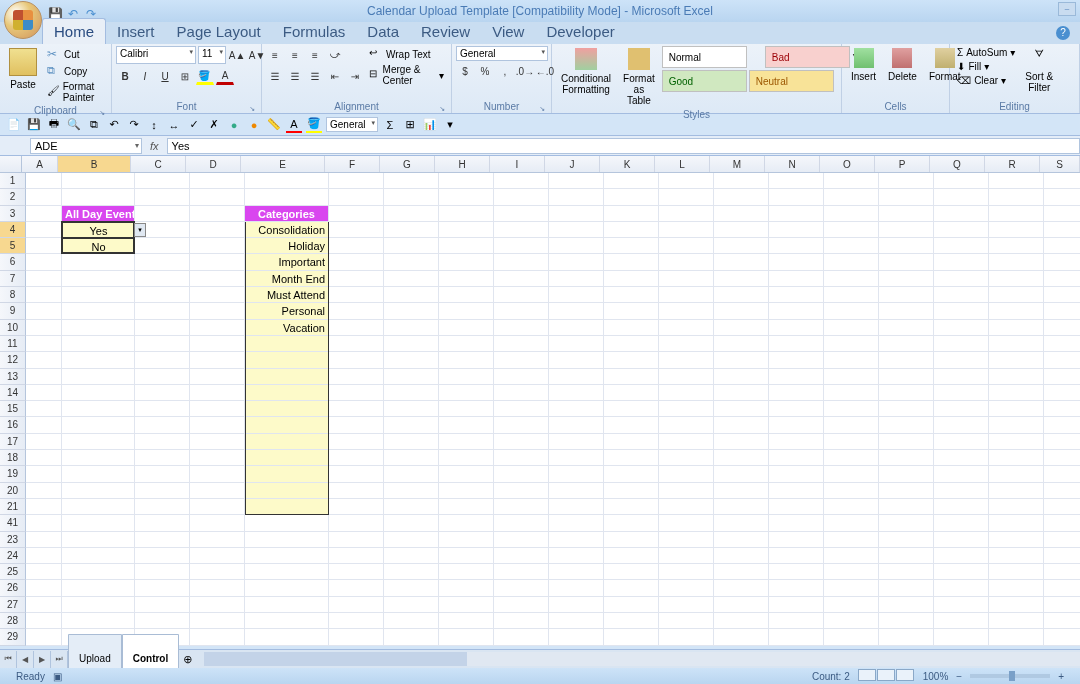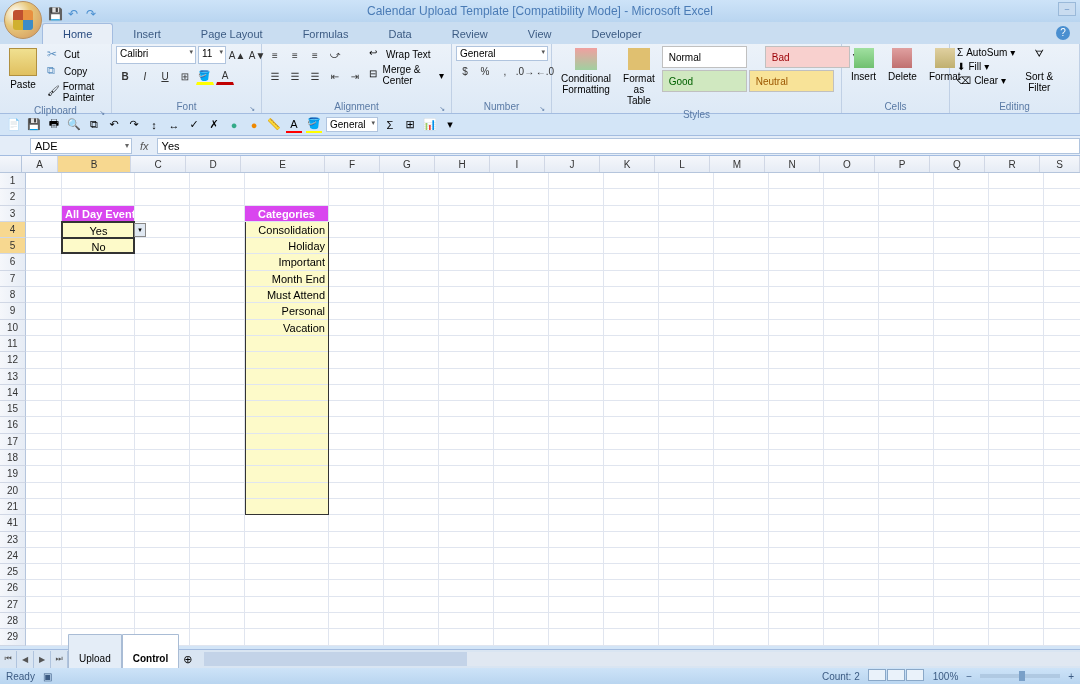--- a/index.html
+++ b/index.html
@@ -9,21 +9,21 @@
 .titlebar { height: 22px; background: linear-gradient(#cde3f8, #b9d5f0); color: #4a7bb5; text-align: center; line-height: 22px; font-size: 12px; position: relative; }
 .office-btn { position: absolute; left: 4px; top: 1px; width: 38px; height: 38px; border-radius: 50%; background: radial-gradient(circle at 30% 30%, #fff, #e8c87a 40%, #d0935c); border: 1px solid #b89060; z-index: 10; }
 .office-btn::after { content: ""; position: absolute; left: 8px; top: 8px; width: 20px; height: 20px; background: conic-gradient(#e89040 0 25%, #3c8cc8 25% 50%, #d0b030 50% 75%, #c05030 75% 100%); border-radius: 3px; }
 .qat { position: absolute; left: 48px; top: 3px; display: flex; gap: 4px; }
 .qat span { width: 14px; height: 14px; display: inline-block; }
 .win-controls { position: absolute; right: 4px; top: 2px; display: flex; gap: 4px; }
 .win-controls span { width: 18px; height: 14px; background: #c9dcf0; border: 1px solid #9ab9d9; display: inline-flex; align-items: center; justify-content: center; font-size: 8px; }
 
 
 .tabs { height: 22px; background: #c9ddf1; display: flex; align-items: flex-end; padding-left: 42px; gap: 0; position: relative; }
-.tab { padding: 4px 20px; font-size: 11px; color: #3c5b83; cursor: pointer; border-radius: 3px 3px 0 0; }
+.tab { padding: 4px 11px; font-size: 15px; color: #3c5b83; cursor: pointer; border-radius: 3px 3px 0 0; }
 .tab.active { background: #e9eff7; border: 1px solid #a3bce0; border-bottom: none; color: #2a4c80; }
 .help-icon { position: absolute; right: 10px; top: 4px; width: 14px; height: 14px; border-radius: 50%; background: #4a8fd0; color: white; text-align: center; line-height: 14px; font-size: 10px; }
 
 
 .ribbon { height: 70px; background: linear-gradient(#ecf2f9, #dde9f6); display: flex; border-bottom: 1px solid #a3bce0; }
 .group { border-right: 1px solid #c0d0e5; display: flex; flex-direction: column; justify-content: space-between; padding: 2px 4px 0; position: relative; }
 .group-label { font-size: 10px; color: #5a7aa5; text-align: center; padding: 1px 0; position: relative; }
 .group-launcher::after { content: "↘"; position: absolute; right: 2px; bottom: 0; font-size: 7px; color: #5a7aa5; }
 .group-body { flex: 1; display: flex; align-items: flex-start; gap: 2px; }
 .btn-col { display: flex; flex-direction: column; gap: 1px; }
@@ -44,21 +44,21 @@
 .style-bad { background: #f8d0ce; color: #9c0006; }
 .style-good { background: #d0e8c0; color: #006100; }
 .style-neutral { background: #f8e398; color: #9c5700; }
 
 
 .qat2 { height: 22px; background: #d3e5f7; display: flex; align-items: center; gap: 4px; padding-left: 6px; border-bottom: 1px solid #a3bce0; }
 .qat2 span { width: 16px; height: 16px; display: inline-flex; align-items: center; justify-content: center; font-size: 11px; }
 
 
 .formula-row { height: 20px; background: #e4edf8; display: flex; align-items: center; border-bottom: 1px solid #a3bce0; }
-.name-box { width: 102px; background: white; border: 1px solid #b0c4de; padding: 1px 4px; margin-left: 30px; font-size: 11px; position: relative; }
+.name-box { width: 112px; background: white; border: 1px solid #b0c4de; padding: 1px 4px; margin-left: 30px; font-size: 11px; position: relative; }
 .name-box::after { content: "▾"; position: absolute; right: 2px; top: 2px; font-size: 8px; color: #666; }
 .fx-label { padding: 0 8px; font-style: italic; font-size: 11px; color: #555; }
 .formula-input { flex: 1; background: white; border: 1px solid #b0c4de; padding: 1px 4px; font-size: 11px; }
 
 
 .grid-area { position: relative; background: white; }
 .col-headers { display: flex; height: 17px; background: linear-gradient(#f5f7fb, #e6ecf5); border-bottom: 1px solid #b5c5dc; }
 .corner { width: 26px; border-right: 1px solid #b5c5dc; }
 .col-h { border-right: 1px solid #d0d7e5; text-align: center; line-height: 17px; font-size: 10px; color: #333; }
 .col-h.sel { background: #f7d890; }
@@ -87,21 +87,21 @@
 
 .sheet-bar { position: absolute; bottom: 16px; left: 0; right: 0; height: 19px; background: #d9e5f2; display: flex; align-items: center; border-top: 1px solid #a3bce0; }
 .nav-btns { display: flex; }
 .nav-btns span { width: 17px; height: 17px; display: inline-flex; align-items: center; justify-content: center; font-size: 8px; color: #555; border-right: 1px solid #b0c4de; }
 .sheet-tab { padding: 18px 10px; background: #e4edf7; border: 1px solid #a9bcd5; border-radius: 0 0 4px 4px; margin-top: -1px; font-size: 10px; }
 .sheet-tab.active { background: white; font-weight: bold; }
 .hscroll { flex: 1; height: 14px; background: #e0e8f2; margin-left: 8px; position: relative; }
 .hscroll-thumb { position: absolute; left: 0; width: 30%; height: 100%; background: #c3d3e8; }
 
 
-.status-bar { position: absolute; bottom: 0; left: 0; right: 0; height: 16px; background: linear-gradient(#cde3f8, #b9d5f0); display: flex; align-items: center; padding: 0 6px; font-size: 10px; color: #3c5b83; }
+.status-bar { position: absolute; bottom: 0; left: 0; right: 0; height: 16px; background: linear-gradient(#cde3f8, #b9d5f0); display: flex; align-items: center; padding: 0 16px; font-size: 10px; color: #3c5b83; }
 .status-right { margin-left: auto; display: flex; align-items: center; gap: 8px; }
 .view-btns span { width: 18px; height: 12px; border: 1px solid #8aa8c8; display: inline-block; margin-right: 1px; background: #eaf2fa; }
 .zoom-slider { width: 80px; height: 4px; background: #b0c9e2; position: relative; }
 .zoom-slider::after { content: ""; position: absolute; left: 48%; top: -3px; width: 6px; height: 10px; background: #7aa0c8; }
 </style>
 </head>
 <body>
 
 <div class="titlebar">
   <div class="office-btn"></div>

